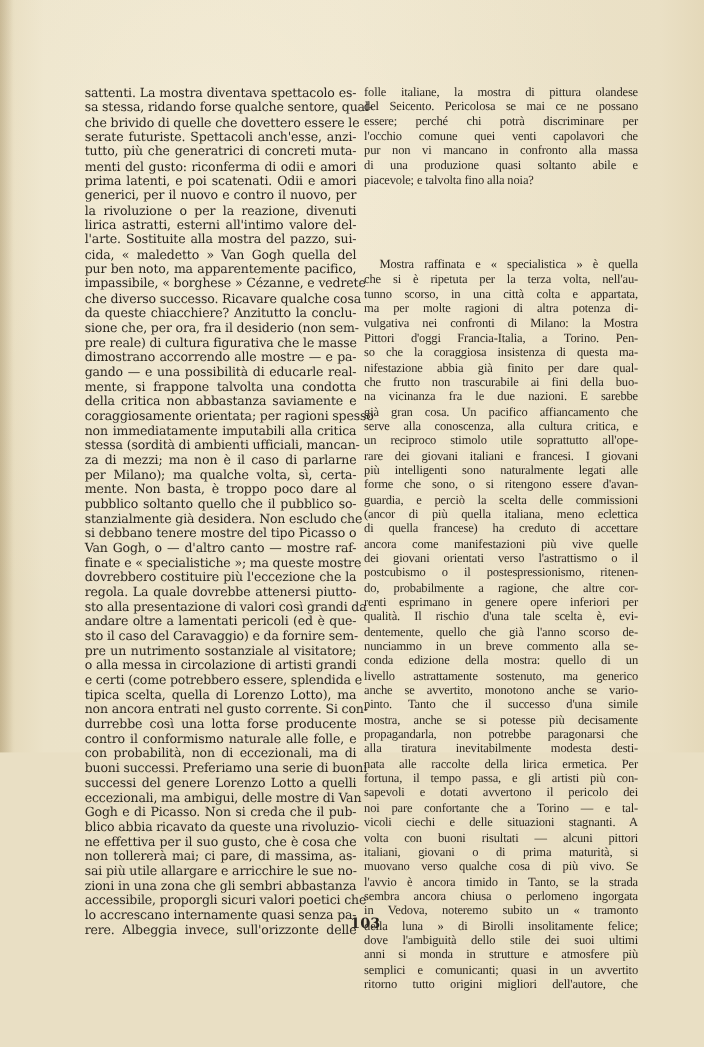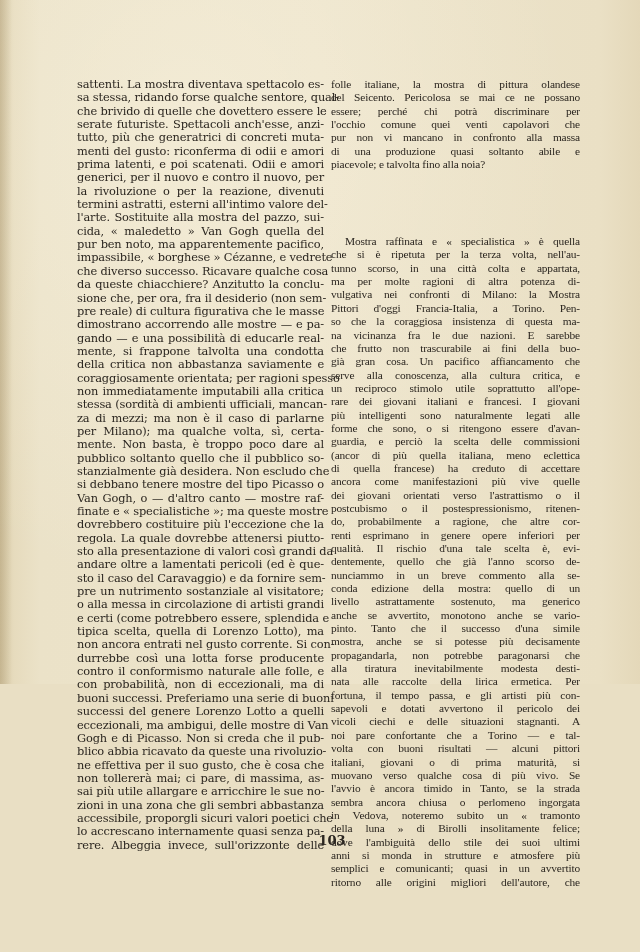--- a/index.html
+++ b/index.html
@@ -82,21 +82,21 @@
       <div class="paragraph">
         <span class="line">sattenti. La mostra diventava spettacolo es-</span>
         <span class="line">sa stessa, ridando forse qualche sentore, qual-</span>
         <span class="line">che brivido di quelle che dovettero essere le</span>
         <span class="line">serate futuriste. Spettacoli anch'esse, anzi-</span>
         <span class="line">tutto, più che generatrici di concreti muta-</span>
         <span class="line">menti del gusto: riconferma di odii e amori</span>
         <span class="line">prima latenti, e poi scatenati. Odii e amori</span>
         <span class="line">generici, per il nuovo e contro il nuovo, per</span>
         <span class="line">la rivoluzione o per la reazione, divenuti</span>
-        <span class="line">termini astratti, esterni all'intimo valore del-</span>
+        <span class="line">lirica astratti, esterni all'intimo valore del-</span>
         <span class="line">l'arte. Sostituite alla mostra del pazzo, sui-</span>
         <span class="line">cida, « maledetto » Van Gogh quella del</span>
         <span class="line">pur ben noto, ma apparentemente pacifico,</span>
         <span class="line">impassibile, « borghese » Cézanne, e vedrete</span>
         <span class="line">che diverso successo. Ricavare qualche cosa</span>
         <span class="line">da queste chiacchiere? Anzitutto la conclu-</span>
         <span class="line">sione che, per ora, fra il desiderio (non sem-</span>
         <span class="line">pre reale) di cultura figurativa che le masse</span>
         <span class="line">dimostrano accorrendo alle mostre — e pa-</span>
         <span class="line">gando — e una possibilità di educarle real-</span>
@@ -152,22 +152,23 @@
       </div>
       <span class="para-gap"></span>
       <div class="paragraph">
         <span class="line indent">Mostra raffinata e « specialistica » è quella</span>
         <span class="line">che si è ripetuta per la terza volta, nell'au-</span>
         <span class="line">tunno scorso, in una città colta e appartata,</span>
         <span class="line">ma per molte ragioni di altra potenza di-</span>
         <span class="line">vulgativa nei confronti di Milano: la Mostra</span>
         <span class="line">Pittori d'oggi Francia-Italia, a Torino. Pen-</span>
         <span class="line">so che la coraggiosa insistenza di questa ma-</span>
+        <span class="line">nifestazione abbia già finito per dare qual-</span>
+        <span class="line">che frutto non trascurabile ai fini della buo-</span>
         <span class="line">na vicinanza fra le due nazioni. E sarebbe</span>
-        <span class="line">che frutto non trascurabile ai fini della buo-</span>
         <span class="line">già gran cosa. Un pacifico affiancamento che</span>
         <span class="line">serve alla conoscenza, alla cultura critica, e</span>
         <span class="line">un reciproco stimolo utile soprattutto all'ope-</span>
         <span class="line">rare dei giovani italiani e francesi. I giovani</span>
         <span class="line">più intelligenti sono naturalmente legati alle</span>
         <span class="line">forme che sono, o si ritengono essere d'avan-</span>
         <span class="line">guardia, e perciò la scelta delle commissioni</span>
         <span class="line">(ancor di più quella italiana, meno eclettica</span>
         <span class="line">di quella francese) ha creduto di accettare</span>
         <span class="line">ancora come manifestazioni più vive quelle</span>
@@ -181,29 +182,29 @@
         <span class="line">conda edizione della mostra: quello di un</span>
         <span class="line">livello astrattamente sostenuto, ma generico</span>
         <span class="line">anche se avvertito, monotono anche se vario-</span>
         <span class="line">pinto. Tanto che il successo d'una simile</span>
         <span class="line">mostra, anche se si potesse più decisamente</span>
         <span class="line">propagandarla, non potrebbe paragonarsi che</span>
         <span class="line">alla tiratura inevitabilmente modesta desti-</span>
         <span class="line">nata alle raccolte della lirica ermetica. Per</span>
         <span class="line">fortuna, il tempo passa, e gli artisti più con-</span>
         <span class="line">sapevoli e dotati avvertono il pericolo dei</span>
+        <span class="line">noi pare confortante che a Torino — e tal-</span>
         <span class="line">vicoli ciechi e delle situazioni stagnanti. A</span>
-        <span class="line">noi pare confortante che a Torino — e tal-</span>
         <span class="line">volta con buoni risultati — alcuni pittori</span>
         <span class="line">italiani, giovani o di prima maturità, si</span>
         <span class="line">muovano verso qualche cosa di più vivo. Se</span>
         <span class="line">l'avvio è ancora timido in Tanto, se la strada</span>
         <span class="line">sembra ancora chiusa o perlomeno ingorgata</span>
         <span class="line">in Vedova, noteremo subito un « tramonto</span>
         <span class="line">della luna » di Birolli insolitamente felice;</span>
         <span class="line">dove l'ambiguità dello stile dei suoi ultimi</span>
         <span class="line">anni si monda in strutture e atmosfere più</span>
         <span class="line">semplici e comunicanti; quasi in un avvertito</span>
-        <span class="line">ritorno alle origini migliori dell'autore, che</span>
+        <span class="line">ritorno tutto origini migliori dell'autore, che</span>
       </div>
     </div>
   <div class="page-number">103</div>
 </div>
 
 </body></html>

